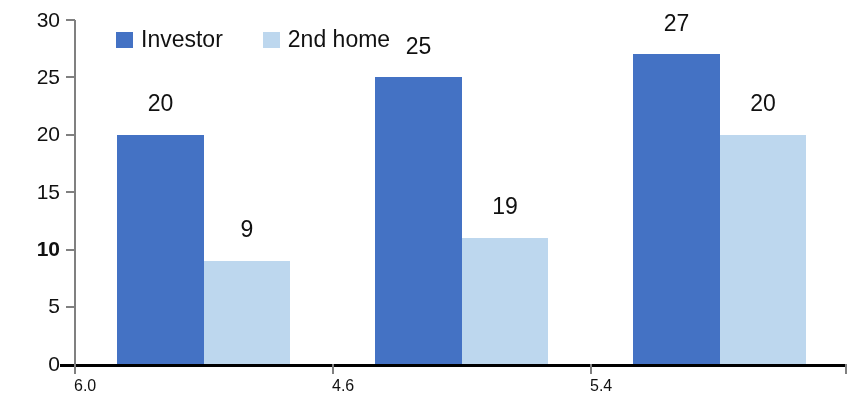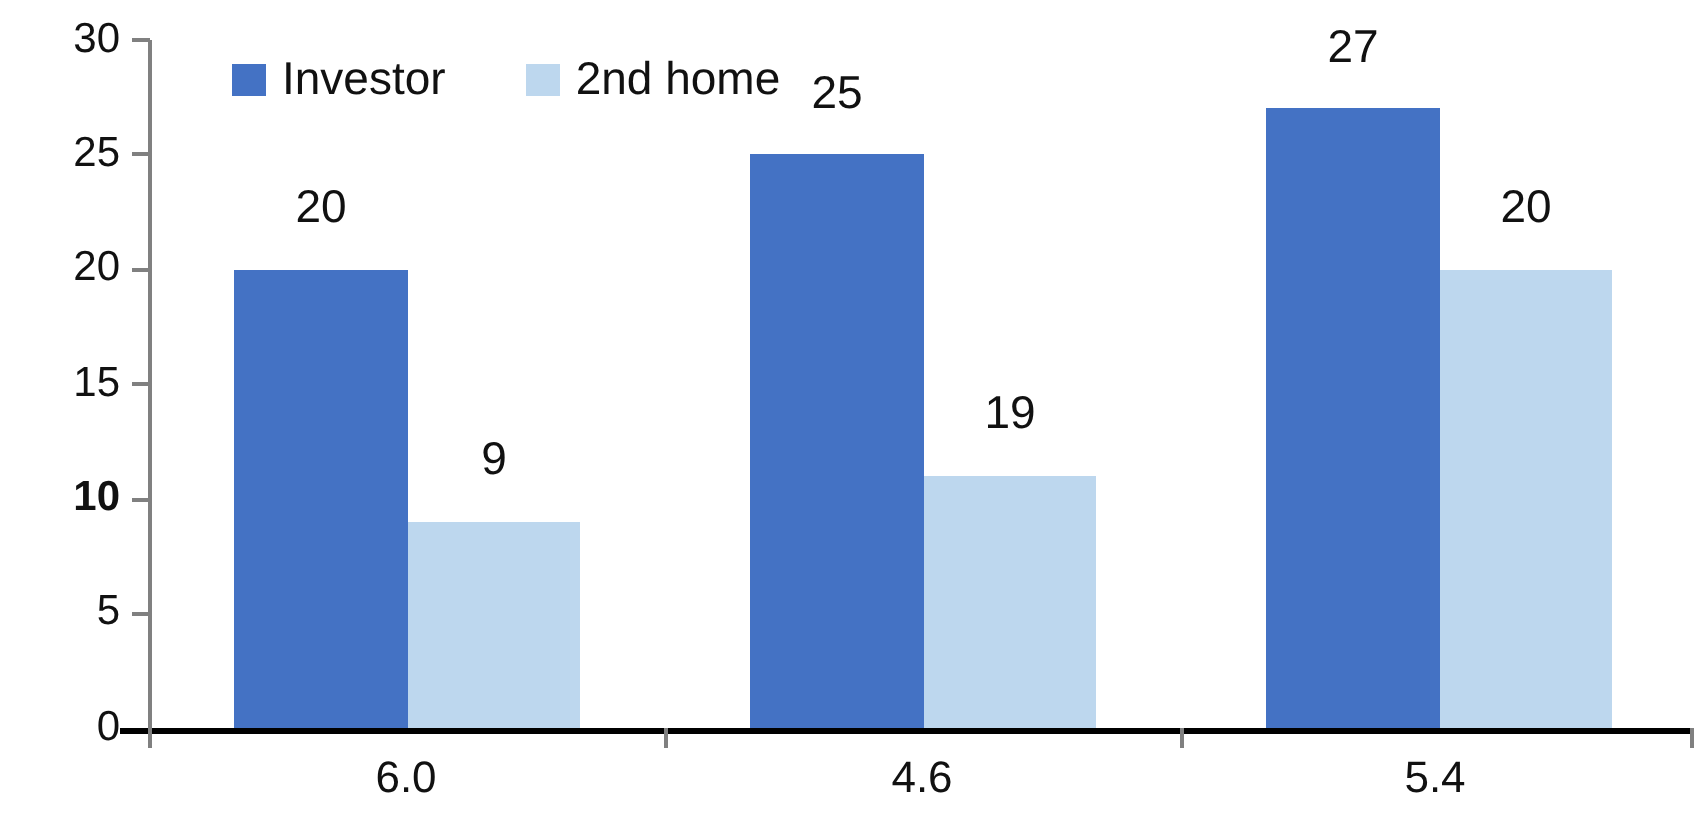--- a/index.html
+++ b/index.html
@@ -68,23 +68,23 @@
   .x-tick {
     position: absolute;
     top: 364px;
     width: 2px;
     height: 10px;
     background: #808080;
   }
   .x-label {
     position: absolute;
     top: 378px;
-    font-size: 22px;
-    color: #111111;
-    text-align: center;
+    font-size: 16px;
+    color: #111111;
+    text-align: left;
     line-height: 1;
   }
 
   
   .bar {
     position: absolute;
     bottom: 0;
   }
   .bar.series-investor { background: #4472C4; }
   .bar.series-secondhome { background: #BDD7EE; }

